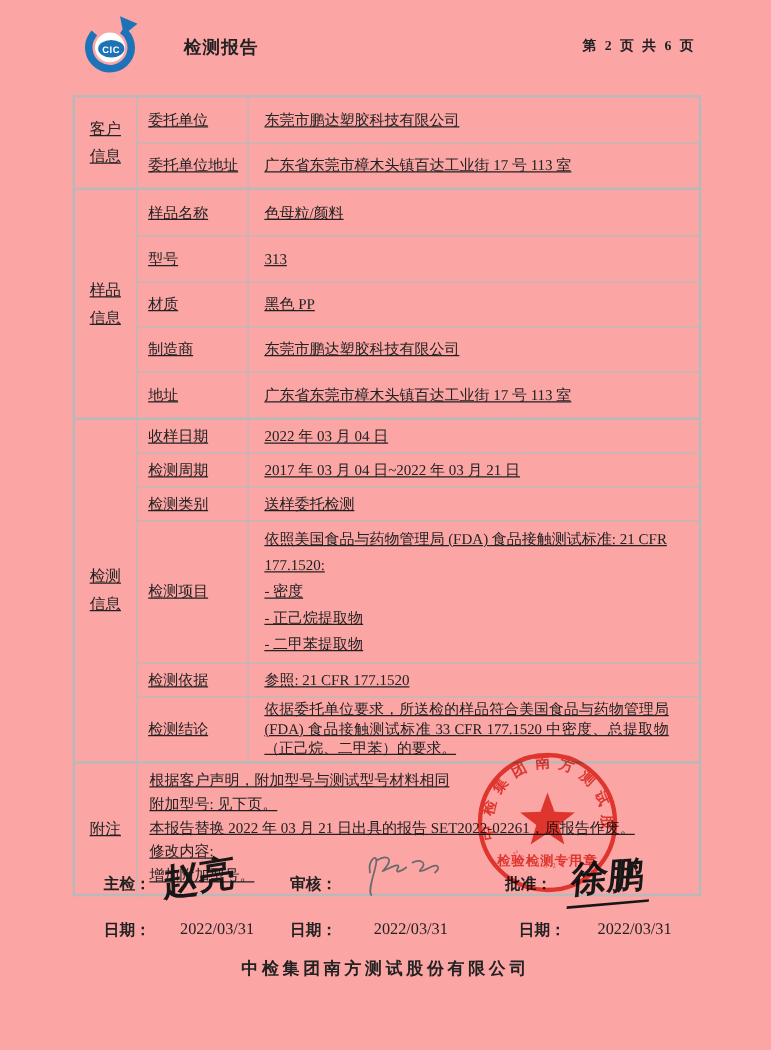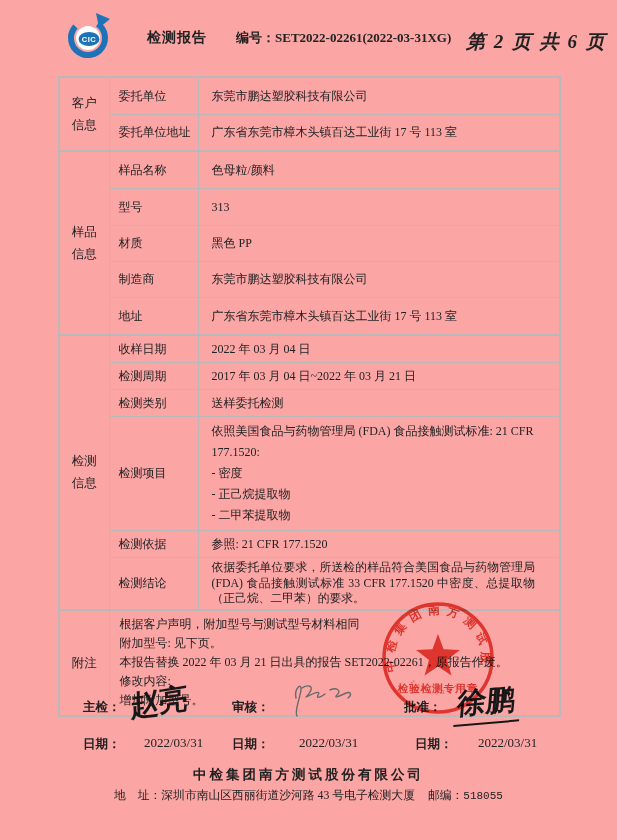--- a/index.html
+++ b/index.html
@@ -6,28 +6,28 @@
   .page {
     position:relative; width:617px; height:840px; background:#fca5a5;
     font-family:"Liberation Serif","DejaVu Serif",serif; color:#222;
     overflow:hidden;
   }
   .abs { position:absolute; }
 
   
   .hdr-title { left:147px; top:29px; font-size:14px; font-weight:bold; letter-spacing:1px; }
   .hdr-no    { left:236px; top:29px; font-size:13px; font-weight:bold; }
-  .hdr-page  { left:466px; top:29px; font-size:19px; font-weight:bold; letter-spacing:2px;font-style:italic; }
+  .hdr-page  { left:466px; top:29px; font-size:11px; font-weight:bold; letter-spacing:2px; }
   .logo { left:58px; top:12px; }
 
   
   .report-table {
     position:absolute; left:58px; top:76px; width:501px;
     border-collapse:collapse; table-layout:fixed;
-    border:2px solid #b9b9b9; font-size:12px; color:#222;
+    border:2px solid #b9b9b9; font-size:12px; color:#222;text-decoration:underline;
   }
   .report-table td { border:1px solid #b9b9b9; vertical-align:middle; }
   .report-table tr.sb td { border-top:2px solid #b9b9b9; }
   td.sec { text-align:center; line-height:22px; font-size:12.5px; }
   td.lbl { padding-left:9px; }
   td.val { padding-left:13px; padding-right:24px; }
   .h34 td { height:34px; } .h33 td { height:33px; } .h24 td { height:24px; }
   .h94 td { height:94px; } .h44 td { height:44px; } .h95 td { height:95px; }
   td.multiline { vertical-align:middle; line-height:21px; padding-top:4px; padding-bottom:4px; }
   td.conclusion { line-height:15.5px; font-size:11.8px; padding-top:2px; padding-bottom:2px; text-align:justify; }
@@ -60,21 +60,20 @@
 <div class="page">
 
   <svg class="abs logo" width="60" height="52" viewBox="0 0 60 52">
     <circle cx="30" cy="26" r="17" fill="none" stroke="#1e73b8" stroke-width="6" stroke-dasharray="82 25" transform="rotate(-55 30 26)"></circle>
     <polygon points="38,1 52,7 41,16" fill="#1e73b8"></polygon>
     <circle cx="30" cy="26" r="12" fill="#ffffff"></circle>
     <ellipse cx="31" cy="27" rx="10.5" ry="7" fill="#1e73b8"></ellipse>
     <text x="31" y="30" text-anchor="middle" font-size="7.5" font-weight="bold" fill="#ffffff" font-family="Liberation Sans, sans-serif" letter-spacing="0.5">CIC</text>
   </svg>
   <div class="abs hdr-title">检测报告</div>
-  <div class="abs hdr-no"><span>编号：</span><span>SET2022-02261(2022-03-31XG)</span></div>
   <div class="abs hdr-page">第 2 页 共 6 页</div>
 
   <table class="report-table">
     <colgroup>
         <col style="width:50px">
         <col style="width:89px">
         <col style="width:362px">
       </colgroup>
     <tbody>
 
@@ -192,18 +191,14 @@
     <text font-size="12" fill="#dd3a2c" font-weight="bold" font-family="Liberation Serif, serif">
       <textPath href="#arcTop" startOffset="2" textLength="248" lengthAdjust="spacing">中检集团南方测试股份有限公司</textPath>
     </text>
     <text x="60" y="94" text-anchor="middle" font-size="10.5" letter-spacing="1" fill="#dd3a2c" font-weight="bold" font-family="Liberation Serif, serif">检验检测专用章</text>
     <text font-size="5.5" fill="#dd3a2c" font-family="Liberation Serif, serif">
       <textPath href="#arcBottom" startOffset="4" textLength="52" lengthAdjust="spacing">25239207</textPath>
     </text>
   </svg>
 
   <div class="abs footer-company">中检集团南方测试股份有限公司</div>
-  <div class="abs footer-line1">
-    <span>地　址：</span><span>深圳市南山区西丽街道沙河路 43 号电子检测大厦</span>
-    <span style="margin-left:10px;">邮编：</span><span class="mono-num">518055</span>
-  </div>
 
 </div>
 
 </body></html>

